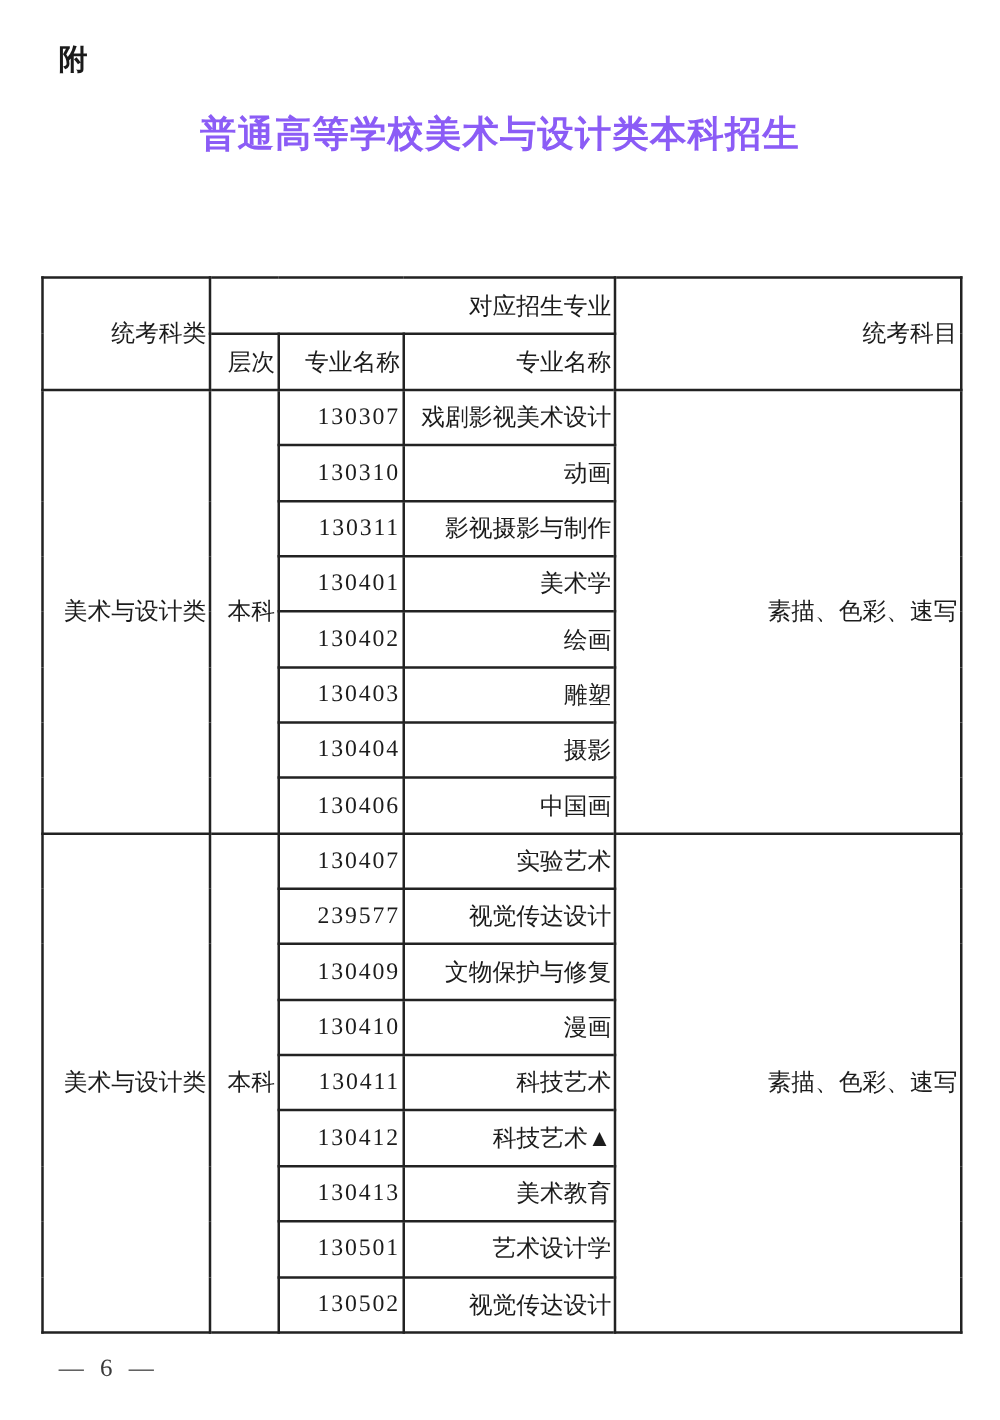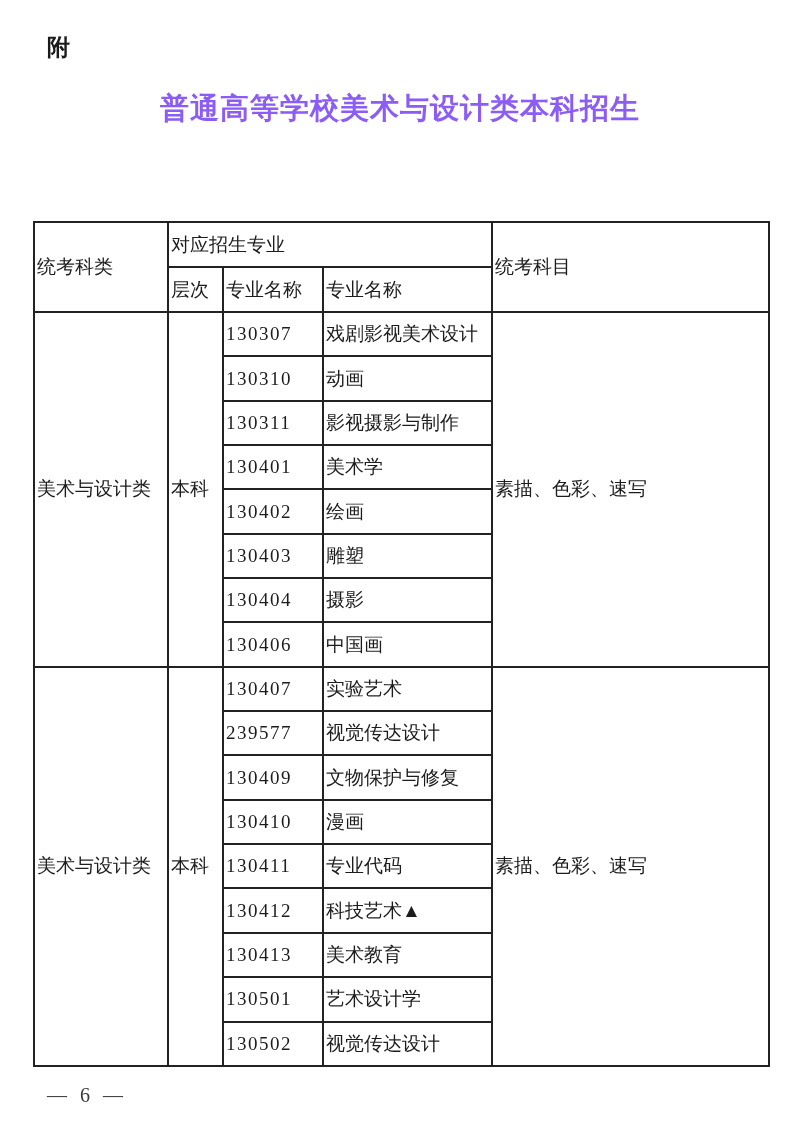--- a/index.html
+++ b/index.html
@@ -31,21 +31,21 @@
   }
   table.main-table {
     position: absolute;
     left: 33px; top: 221px;
     width: 735px; height: 846px;
     border-collapse: collapse;
     table-layout: fixed;
   }
   table.main-table th, table.main-table td {
     border: 2px solid #222222;
-    text-align: left;
+    text-align: right;
     vertical-align: middle;
     font-weight: normal;
     font-size: 19px;
     color: #1c1c1c;
     padding: 0 2px;
     overflow: hidden;
     margin-left: 10px;
   }
   thead tr { height: 45px; }
   tbody tr { height: 44px; }
@@ -139,21 +139,21 @@
     <tr>
       <td class="code">130409</td>
       <td>文物保护与修复</td>
     </tr>
     <tr>
       <td class="code">130410</td>
       <td>漫画</td>
     </tr>
     <tr>
       <td class="code">130411</td>
-      <td>专业代码</td>
+      <td>科技艺术</td>
     </tr>
     <tr>
       <td class="code">130412</td>
       <td>科技艺术▲</td>
     </tr>
     <tr>
       <td class="code">130413</td>
       <td>美术教育</td>
     </tr>
     <tr>

